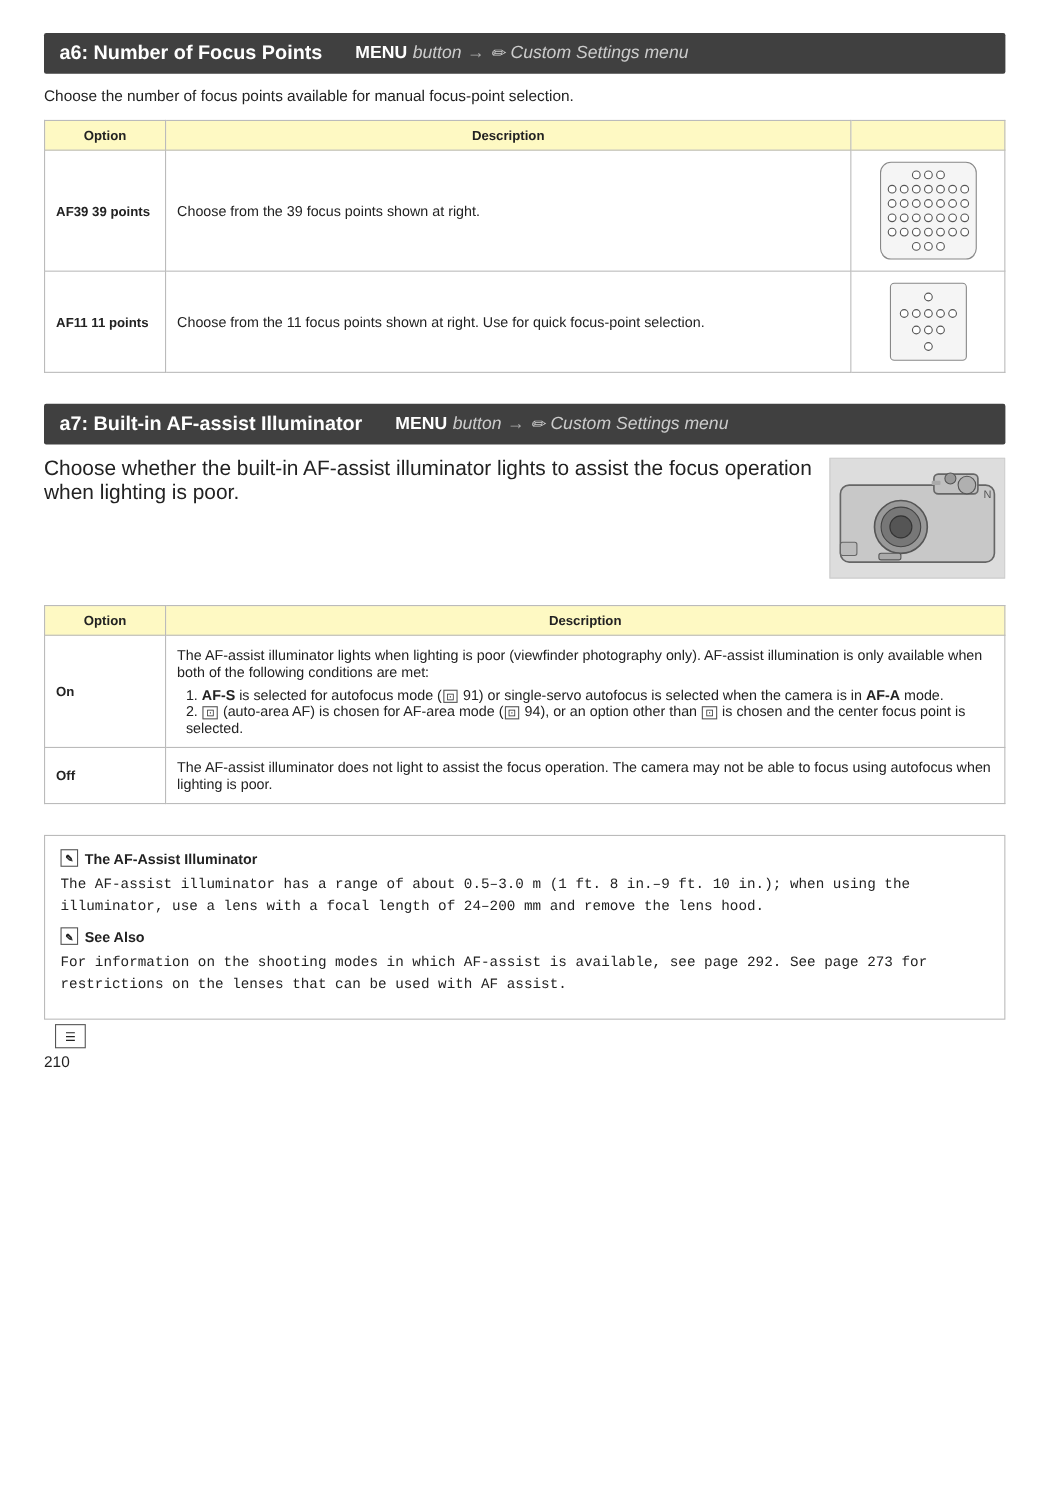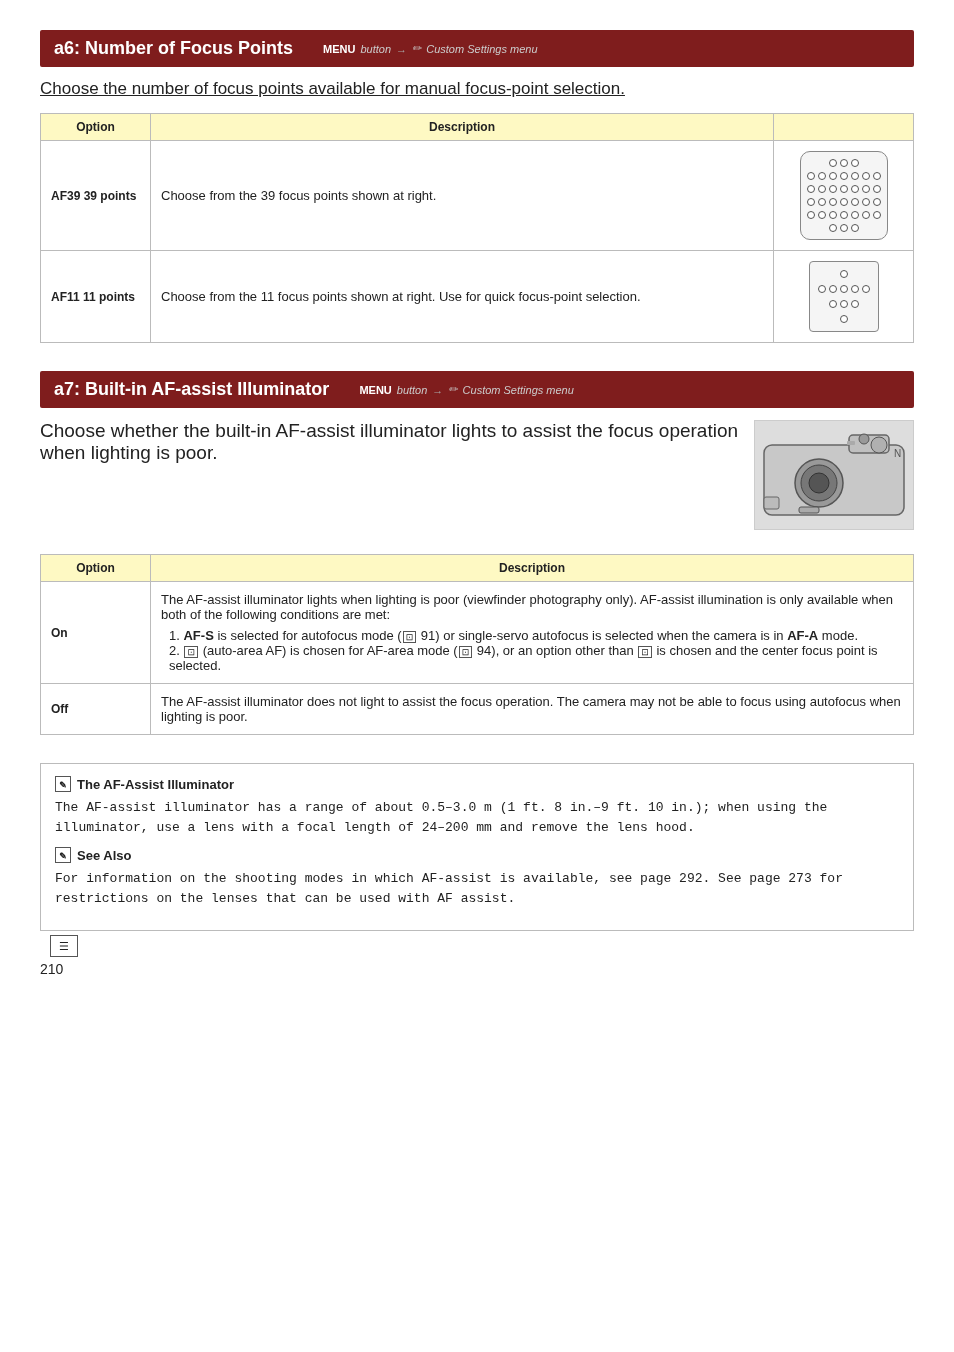--- a/index.html
+++ b/index.html
@@ -10,55 +10,54 @@
       color: #222;
       width: 954px;
       min-height: 1352px;
       padding: 30px 40px 40px 40px;
     }
 
     
     .section-header {
       display: flex;
       align-items: center;
-      background: #7f1d1d;
+      background: #404040;
       color: #fff;
       padding: 8px 14px;
       margin-bottom: 12px;
       border-radius: 2px;
     }
     .section-header-title {
       font-size: 18px;
       font-weight: bold;
       color: #fff;
       margin-right: 30px;
     }
     .section-header-nav {
-      font-size: 11px;
+      font-size: 16px;
       color: #ccc;
       font-style: italic;
       display: flex;
       align-items: center;
       gap: 5px;
     }
     .menu-word {
       font-weight: bold;
       font-style: normal;
       color: #fff;
     }
     .arrow {
       color: #aaa;
     }
 
     
     .intro-text {
-      font-size: 17px;
+      font-size: 14px;
       margin-bottom: 14px;
       font-weight: normal;
-      text-decoration: underline;
     }
 
     
     table {
       width: 100%;
       border-collapse: collapse;
       margin-bottom: 28px;
     }
     table th {
       background: #fef9c3;

